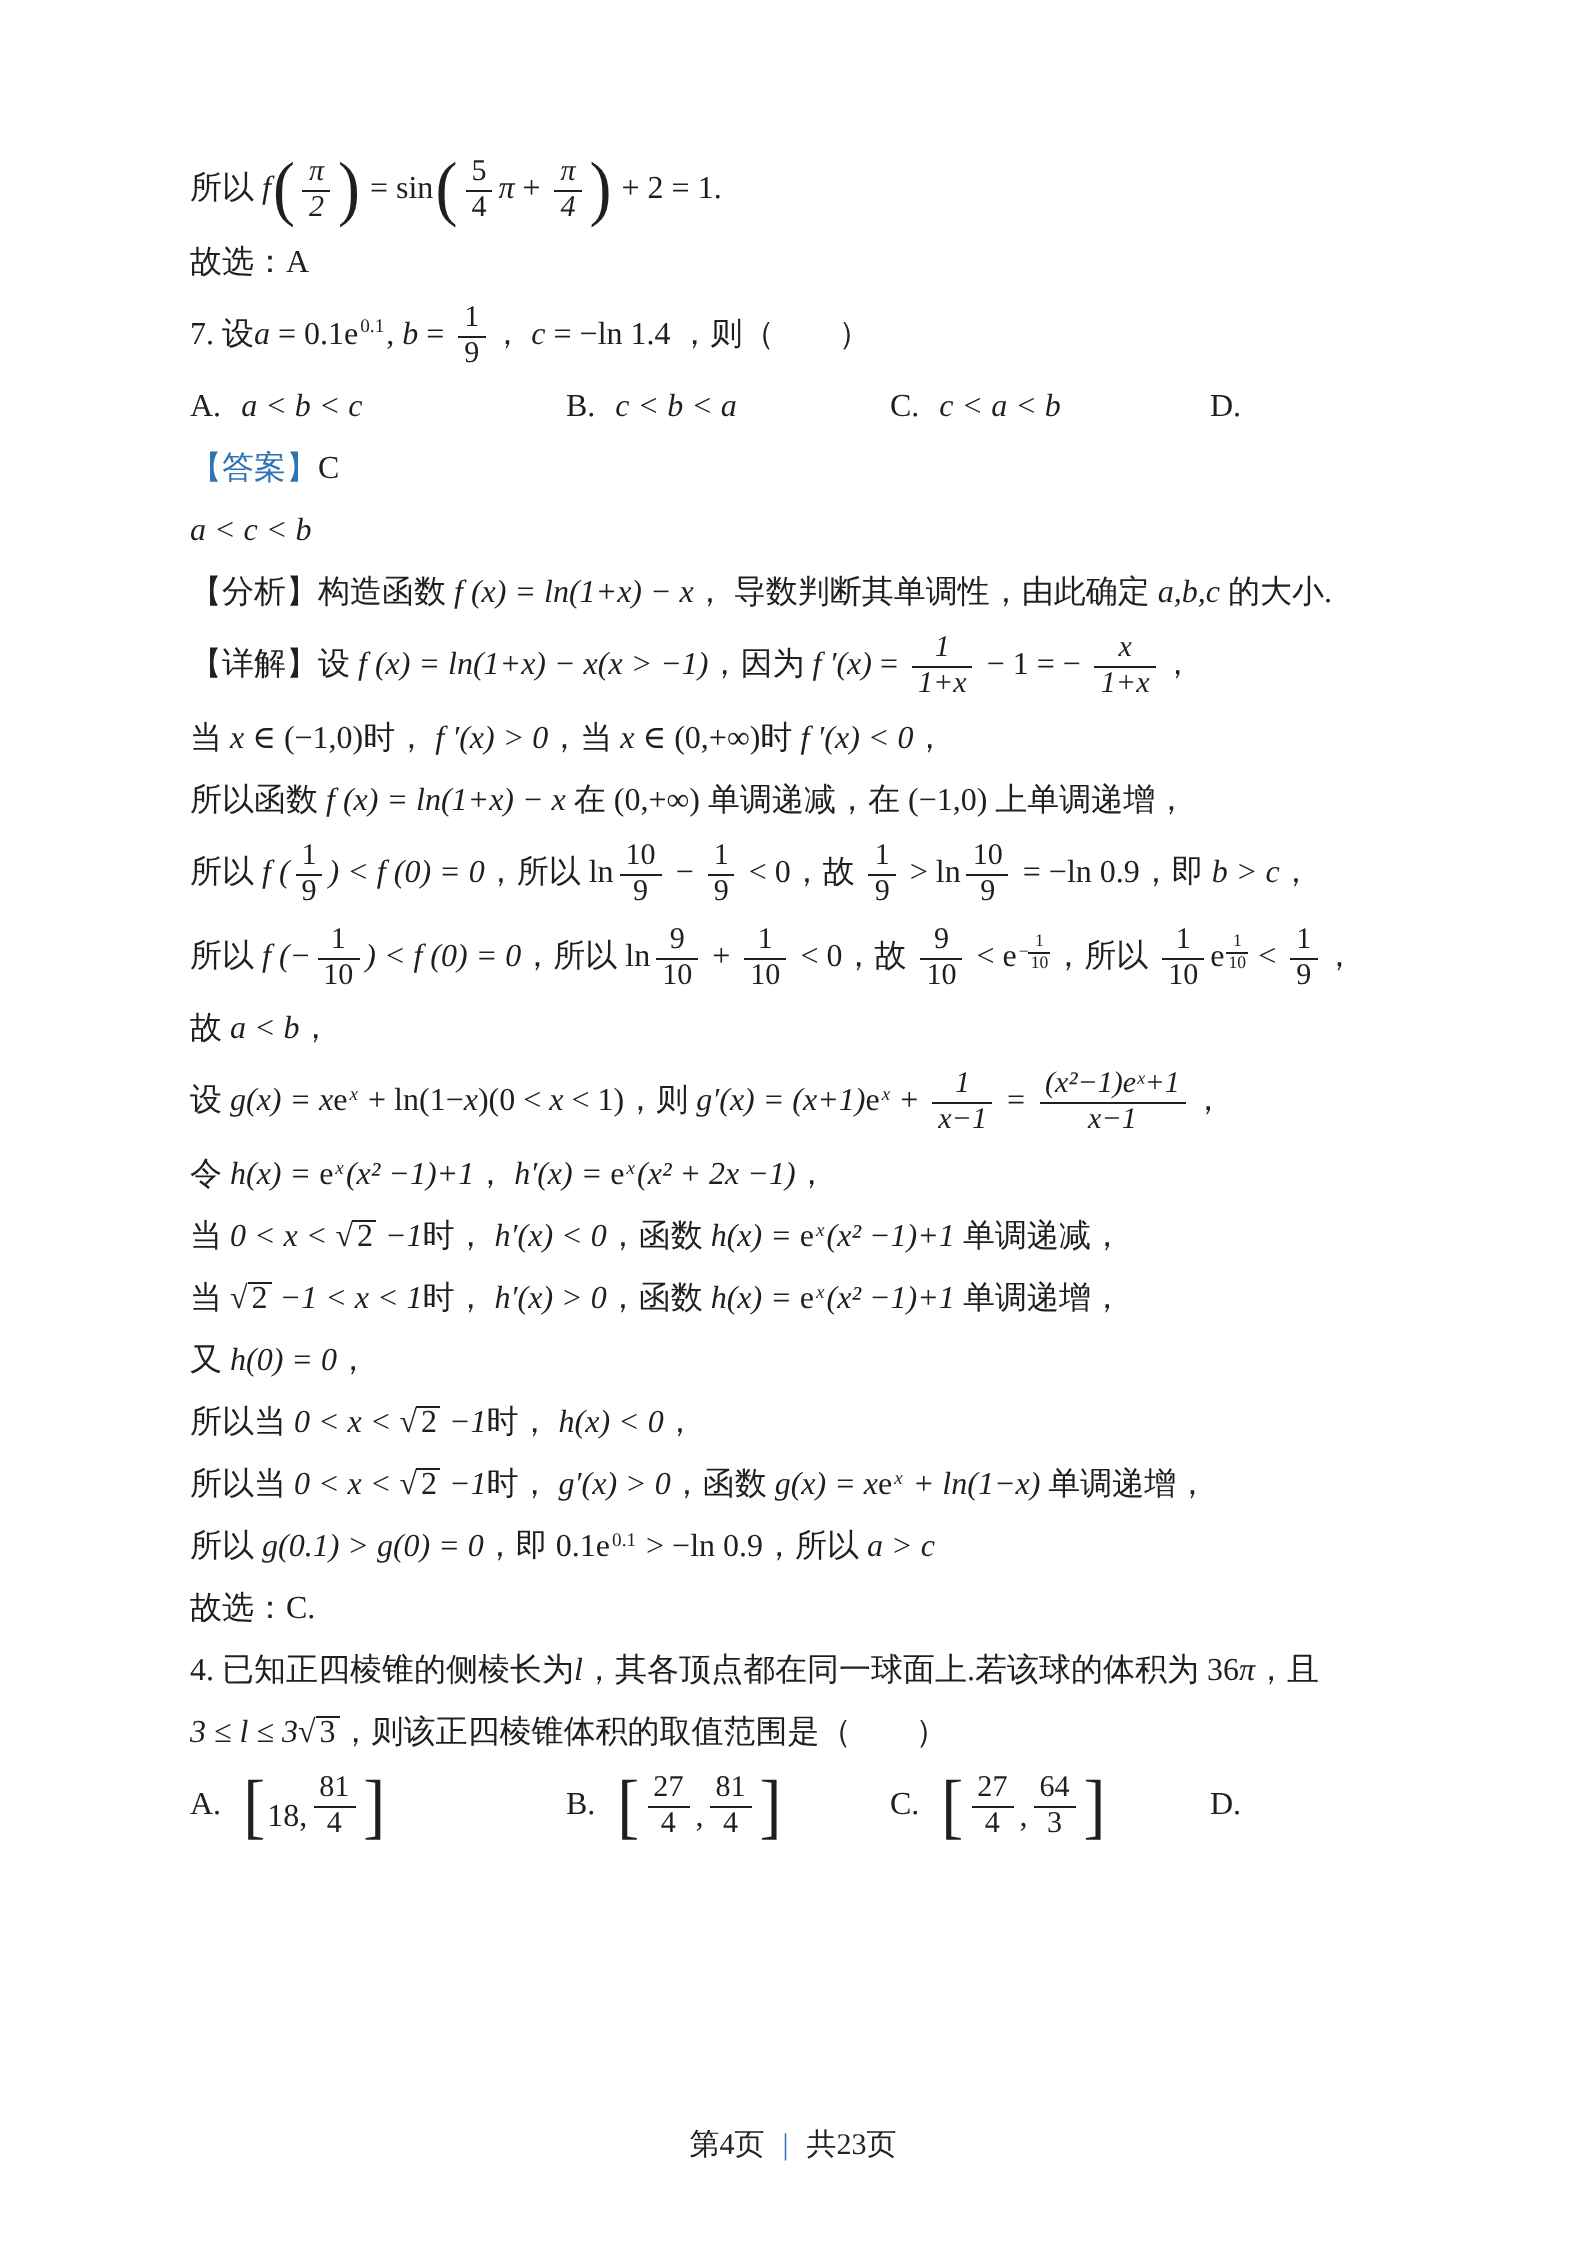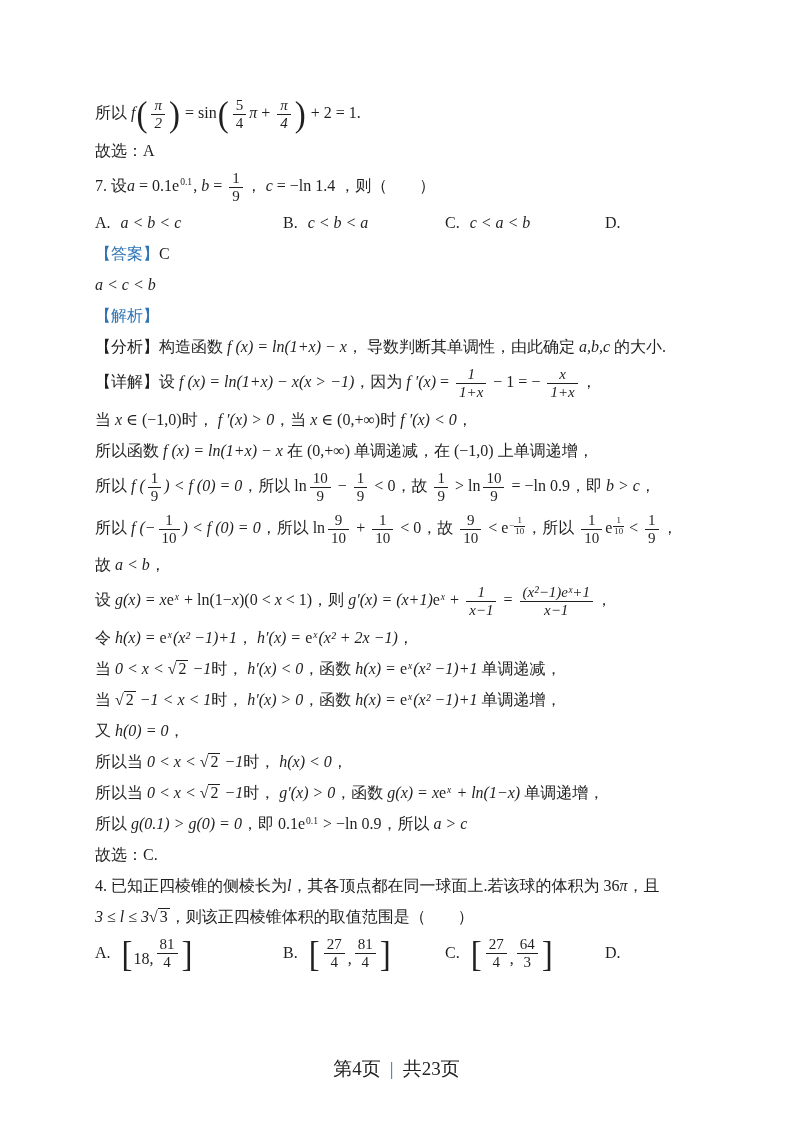--- a/index.html
+++ b/index.html
@@ -6,21 +6,21 @@
   .page{
     position:relative;
     width:793px;height:1122px;
     background:#fff;
     font-family:"Liberation Serif","DejaVu Serif",serif;
     color:#1f1f1f;
     font-size:16px;
     overflow:hidden;
     margin:0 auto;
   }
-  .content{position:absolute;left:95px;top:78px;width:625px;margin-top:19px;}
+  .content{position:absolute;left:95px;top:78px;width:625px;}
   .line{margin:0 0 7px 0;line-height:1.5;white-space:nowrap;}
   .t{font-style:normal;}
   .m{font-style:italic;}
   .blue{color:#2E74B5;}
   .sup{font-size:60%;vertical-align:0.55em;line-height:0;margin:0 1px;display:inline-block;}
   .sup.m{font-style:italic;}
   .frac{display:inline-block;vertical-align:middle;text-align:center;line-height:1.12;margin:0 3px;font-size:94%;}
   .frac .fn{display:block;padding:0 3px;border-bottom:1px solid currentColor;}
   .frac .fd{display:block;padding:0 3px;}
   .frac.fi{font-style:italic;}
@@ -32,21 +32,21 @@
   .sqrt .rv{display:inline-block;border-top:1.2px solid currentColor;padding:0 2px;line-height:1.05;}
   .big{display:inline-block;font-size:33px;line-height:1;vertical-align:middle;transform:scaleY(1.1);margin:0 1px;font-style:normal;}
   .optrow{display:flex;align-items:center;}
   .optcell{display:flex;align-items:center;}
   .optcell:nth-child(1){width:188px;}
   .optcell:nth-child(2){width:162px;}
   .optcell:nth-child(3){width:160px;}
   .optcell:nth-child(4){flex:1;}
   .optlabel{margin-right:10px;}
   .optbody{display:inline-flex;align-items:flex-end;}
-  .footer{position:absolute;bottom:40px;left:0;width:100%;text-align:center;font-size:19px;color:#222;margin-top:12px;}
+  .footer{position:absolute;bottom:40px;left:0;width:100%;text-align:center;font-size:15px;color:#222;margin-top:12px;}
   .footer .sep{color:#2E74B5;margin:0 9px;}
 </style>
 </head>
 <body>
 
 <div class="page">
   <div class="content">
       <div class="line"><span class="t">所以 </span><span class="m">f</span><span class="big">(</span><span class="frac fi"><span class="fn">π</span><span class="fd">2</span></span><span class="big">)</span><span class="t"> = sin</span><span class="big">(</span><span class="frac"><span class="fn">5</span><span class="fd">4</span></span><span class="m">π</span><span class="t"> + </span><span class="frac fi"><span class="fn">π</span><span class="fd">4</span></span><span class="big">)</span><span class="t"> + 2 = 1.</span></div>
       <div class="line"><span class="t">故选：A</span></div>
       <div class="line"><span class="t">7. 设</span><span class="m">a</span><span class="t"> = 0.1e</span><span class="sup">0.1</span><span class="t">, </span><span class="m">b</span><span class="t"> = </span><span class="frac"><span class="fn">1</span><span class="fd">9</span></span><span class="t">， </span><span class="m">c</span><span class="t"> = −ln 1.4 ，则（　　）</span></div>
@@ -69,21 +69,20 @@
             <span class="m">c &lt; a &lt; b</span>
           </span>
         </div>
         <div class="optcell">
           <span class="optlabel">D.</span>
           <span class="optbody"></span>
         </div>
       </div>
       <div class="line"><span class="t blue">【答案】</span><span class="t">C</span></div>
       <div class="line"><span class="m">a &lt; c &lt; b</span></div>
-      <div class="line"><span class="t blue">【解析】</span></div>
       <div class="line"><span class="t">【分析】构造函数 </span><span class="m">f (x) = ln(1+x) − x</span><span class="t">， 导数判断其单调性，由此确定 </span><span class="m">a,b,c</span><span class="t"> 的大小.</span></div>
       <div class="line"><span class="t">【详解】设 </span><span class="m">f (x) = ln(1+x) − x(x &gt; −1)</span><span class="t">，因为 </span><span class="m">f ′(x)</span><span class="t"> = </span><span class="frac fi"><span class="fn">1</span><span class="fd">1+x</span></span><span class="t"> − 1 = − </span><span class="frac fi"><span class="fn">x</span><span class="fd">1+x</span></span><span class="t">，</span></div>
       <div class="line"><span class="t">当 </span><span class="m">x</span><span class="t"> ∈ (−1,0)时， </span><span class="m">f ′(x) &gt; 0</span><span class="t">，当 </span><span class="m">x</span><span class="t"> ∈ (0,+∞)时 </span><span class="m">f ′(x) &lt; 0</span><span class="t">，</span></div>
       <div class="line"><span class="t">所以函数 </span><span class="m">f (x) = ln(1+x) − x</span><span class="t"> 在 (0,+∞) 单调递减，在 (−1,0) 上单调递增，</span></div>
       <div class="line"><span class="t">所以 </span><span class="m">f (</span><span class="frac"><span class="fn">1</span><span class="fd">9</span></span><span class="m">) &lt; f (0) = 0</span><span class="t">，所以 ln</span><span class="frac"><span class="fn">10</span><span class="fd">9</span></span><span class="t"> − </span><span class="frac"><span class="fn">1</span><span class="fd">9</span></span><span class="t"> &lt; 0，故 </span><span class="frac"><span class="fn">1</span><span class="fd">9</span></span><span class="t"> &gt; ln</span><span class="frac"><span class="fn">10</span><span class="fd">9</span></span><span class="t"> = −ln 0.9，即 </span><span class="m">b &gt; c</span><span class="t">，</span></div>
       <div class="line"><span class="t">所以 </span><span class="m">f (−</span><span class="frac"><span class="fn">1</span><span class="fd">10</span></span><span class="m">) &lt; f (0) = 0</span><span class="t">，所以 ln</span><span class="frac"><span class="fn">9</span><span class="fd">10</span></span><span class="t"> + </span><span class="frac"><span class="fn">1</span><span class="fd">10</span></span><span class="t"> &lt; 0，故 </span><span class="frac"><span class="fn">9</span><span class="fd">10</span></span><span class="t"> &lt; e</span><span class="fsup"><span class="t">−</span><span class="frac"><span class="fn">1</span><span class="fd">10</span></span></span><span class="t">，所以 </span><span class="frac"><span class="fn">1</span><span class="fd">10</span></span><span class="t">e</span><span class="fsup"><span class="frac"><span class="fn">1</span><span class="fd">10</span></span></span><span class="t"> &lt; </span><span class="frac"><span class="fn">1</span><span class="fd">9</span></span><span class="t">，</span></div>
       <div class="line"><span class="t">故 </span><span class="m">a &lt; b</span><span class="t">，</span></div>
       <div class="line"><span class="t">设 </span><span class="m">g(x) = x</span><span class="t">e</span><span class="sup m">x</span><span class="t"> + ln(1−</span><span class="m">x</span><span class="t">)(0 &lt; </span><span class="m">x</span><span class="t"> &lt; 1)，则 </span><span class="m">g′(x) = (x+1)</span><span class="t">e</span><span class="sup m">x</span><span class="t"> + </span><span class="frac fi"><span class="fn">1</span><span class="fd">x−1</span></span><span class="t"> = </span><span class="frac fi"><span class="fn">(x²−1)eˣ+1</span><span class="fd">x−1</span></span><span class="t">，</span></div>
       <div class="line"><span class="t">令 </span><span class="m">h(x) = </span><span class="t">e</span><span class="sup m">x</span><span class="m">(x² −1)+1</span><span class="t">， </span><span class="m">h′(x) = </span><span class="t">e</span><span class="sup m">x</span><span class="m">(x² + 2x −1)</span><span class="t">，</span></div>
       <div class="line"><span class="t">当 </span><span class="m">0 &lt; x &lt; </span><span class="sqrt"><span class="rd">√</span><span class="rv">2</span></span><span class="m"> −1</span><span class="t">时， </span><span class="m">h′(x) &lt; 0</span><span class="t">，函数 </span><span class="m">h(x) = </span><span class="t">e</span><span class="sup m">x</span><span class="m">(x² −1)+1</span><span class="t"> 单调递减，</span></div>

